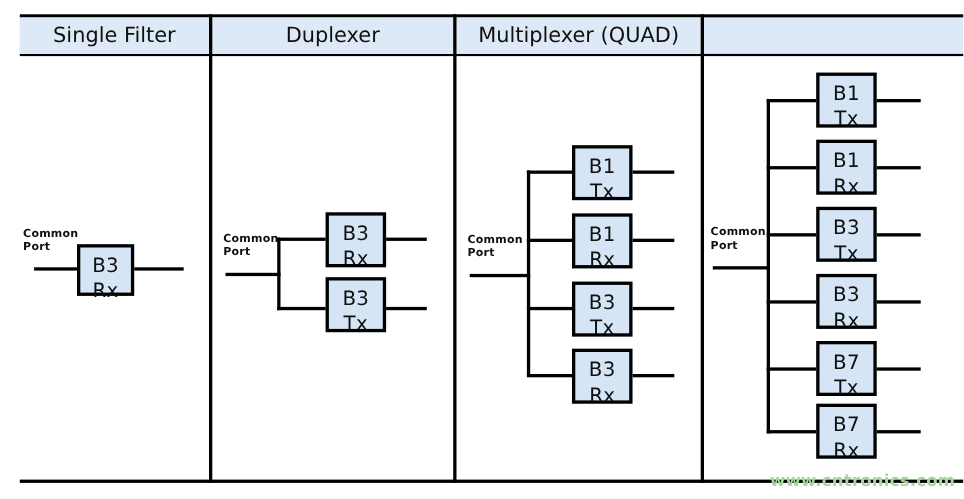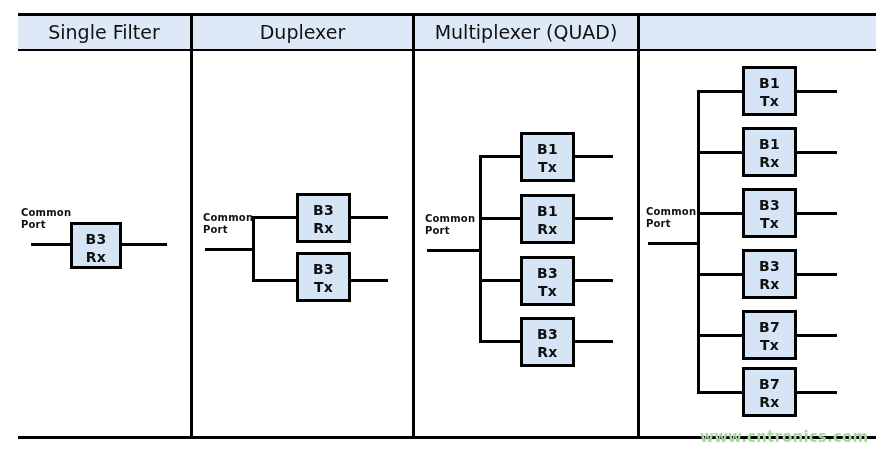--- a/index.html
+++ b/index.html
@@ -80,22 +80,22 @@
     top: 51px;
     height: 385px;
   }
   .fbox {
     position: absolute;
     box-sizing: border-box;
     background: #d5e5f6;
     border: 3px solid #000000;
     text-align: center;
     color: #101010;
-    font-size: 14px;
-    font-weight: bold;
+    font-size: 18px;
+    font-weight: normal;
     line-height: 1.25;
     padding-top: 6px;
     letter-spacing: 0.3px;
   }
   .fbox .ln2 { display: block; }
 
   .wire-h {
     position: absolute;
     height: 3px;
     background: #000000;

